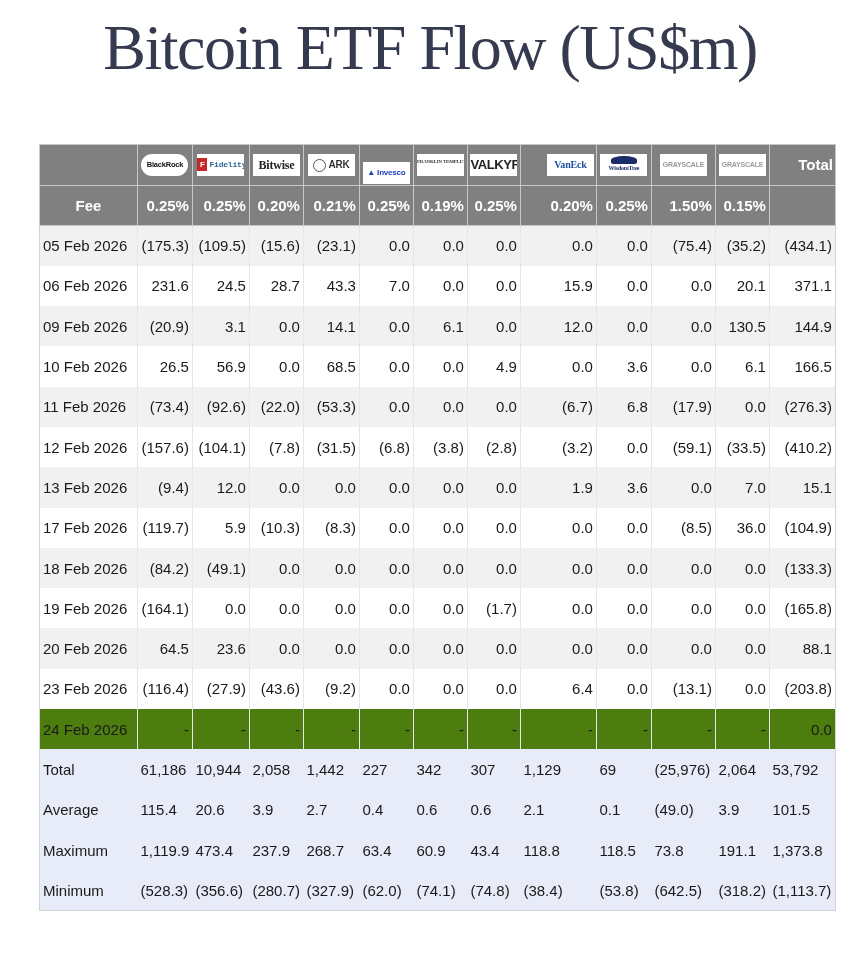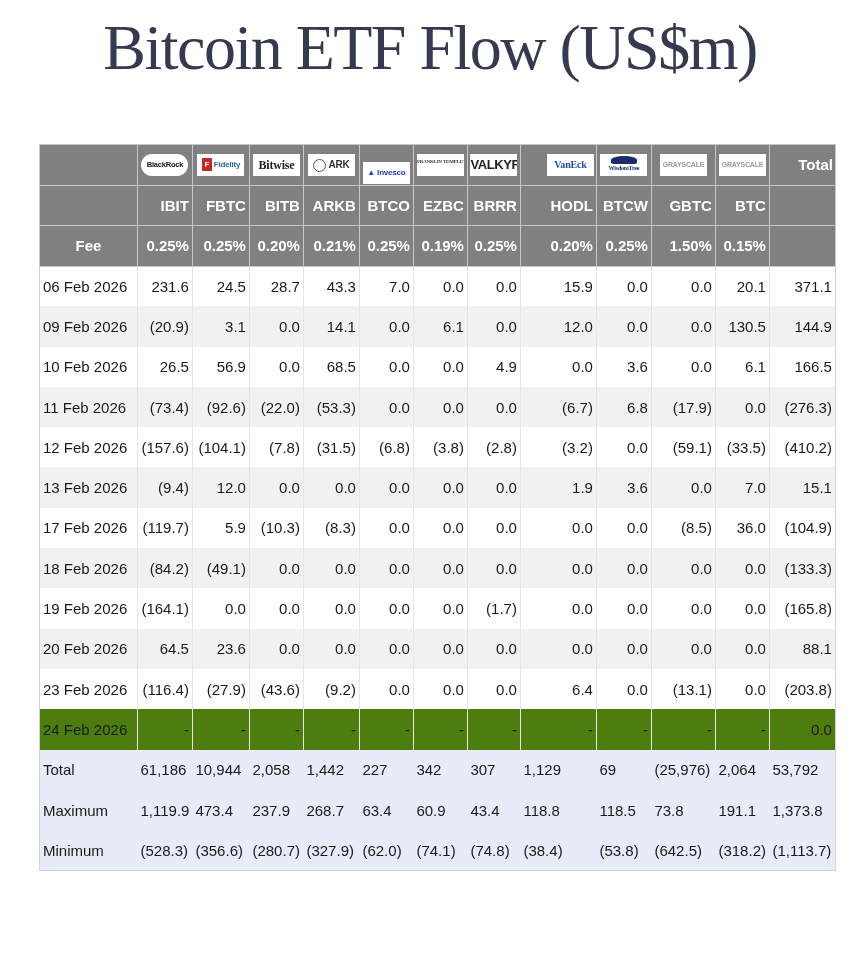--- a/index.html
+++ b/index.html
@@ -22,21 +22,21 @@
   tr.logos th { text-align:center; padding:0 2px; }
   tr.logos th.total-h { text-align:right; font-size:15px; }
   .logo {
     display:inline-block; background:#ffffff; height:22px; width:47px; vertical-align:middle;
     font-size:8px; line-height:22px; color:#111; text-align:center; overflow:hidden;
     font-family:"Liberation Sans", sans-serif; letter-spacing:-0.2px;
   }
   .logo.blackrock { font-weight:bold; font-size:7.5px;border-radius:11px; }
   .logo.fidelity { color:#2a7a3a; font-size:8px; }
   .logo.fidelity .fbox { display:inline-block; width:10px; height:13px; background:#c62828; color:#fff; font-size:8px; line-height:13px; vertical-align:middle; margin-right:2px; font-weight:bold; }
-  .logo.fidelity .ftxt { vertical-align:middle; color:#2b6a9a; font-weight:bold; }
+  .logo.fidelity .ftxt { vertical-align:middle; color:#2b6a9a; font-weight:bold;font-family:Liberation Mono, monospace; }
   .logo.bitwise { font-family:"Liberation Serif", serif; font-size:12px; color:#222; }
   .logo.ark { font-size:10px; color:#333; }
   .logo.ark .circ { display:inline-block; width:11px; height:11px; border:1px solid #555; border-radius:50%; vertical-align:middle; margin-right:2px; }
   .logo.invesco { color:#1e3fbf; font-weight:bold; font-size:8px;margin-top:16px; }
   .logo.franklin { font-family:"Liberation Serif", serif; font-size:5px; line-height:6px; padding-top:5px; box-sizing:border-box; color:#333; }
   .logo.valkyrie { font-weight:bold; font-size:13px; color:#222; letter-spacing:-0.4px; }
   .logo.vaneck { font-family:"Liberation Serif", serif; font-weight:bold; color:#1f4fa3; font-size:10px;margin-left:24px; }
   .logo.wisdomtree { font-family:"Liberation Serif", serif; font-size:6px; color:#1a2d6a; line-height:8px; }
   .logo.wisdomtree .tree { display:block; width:26px; height:8px; margin:2px auto 0; background:#1a2d6a; border-radius:50% 50% 20% 20%; }
   .logo.grayscale { color:#9a9a9a; font-size:7px; }
@@ -80,52 +80,52 @@
       <th><span class="logo ark"><span class="circ"></span>ARK</span></th>
       <th><span class="logo invesco">▲ <span>Invesco</span></span></th>
       <th><span class="logo franklin">FRANKLIN TEMPLETON</span></th>
       <th><span class="logo valkyrie">VALKYRIE</span></th>
       <th><span class="logo vaneck">VanEck</span></th>
       <th><span class="logo wisdomtree"><span class="tree"></span><span>WisdomTree</span></span></th>
       <th><span class="logo grayscale">GRAYSCALE</span></th>
       <th><span class="logo grayscale">GRAYSCALE</span></th>
       <th class="total-h">Total</th>
     </tr>
-    <tr class="hdr" id="ticker-row">
-        <th class="first"></th>
-        <th>IBIT</th>
-        <th>FBTC</th>
-        <th>BITB</th>
-        <th>ARKB</th>
-        <th>BTCO</th>
-        <th>EZBC</th>
-        <th>BRRR</th>
-        <th>HODL</th>
-        <th>BTCW</th>
-        <th>GBTC</th>
-        <th>BTC</th>
-        <th></th>
-      </tr>
     <tr class="hdr" id="fee-row">
         <th class="first">Fee</th>
         <th>0.25%</th>
         <th>0.25%</th>
         <th>0.20%</th>
         <th>0.21%</th>
         <th>0.25%</th>
         <th>0.19%</th>
         <th>0.25%</th>
         <th>0.20%</th>
         <th>0.25%</th>
         <th>1.50%</th>
         <th>0.15%</th>
         <th></th>
       </tr>
   </thead>
   <tbody id="data-body">
+      <tr class="row odd">
+        <td class="date">05 Feb 2026</td>
+        <td class="neg">(175.3)</td>
+        <td class="neg">(109.5)</td>
+        <td class="neg">(15.6)</td>
+        <td class="neg">(23.1)</td>
+        <td class="">0.0</td>
+        <td class="">0.0</td>
+        <td class="">0.0</td>
+        <td class="">0.0</td>
+        <td class="">0.0</td>
+        <td class="neg">(75.4)</td>
+        <td class="neg">(35.2)</td>
+        <td class="neg">(434.1)</td>
+      </tr>
       <tr class="row even">
         <td class="date">06 Feb 2026</td>
         <td class="">231.6</td>
         <td class="">24.5</td>
         <td class="">28.7</td>
         <td class="">43.3</td>
         <td class="">7.0</td>
         <td class="">0.0</td>
         <td class="">0.0</td>
         <td class="">15.9</td>
@@ -310,20 +310,35 @@
         <td class="">227</td>
         <td class="">342</td>
         <td class="">307</td>
         <td class="">1,129</td>
         <td class="">69</td>
         <td class="neg">(25,976)</td>
         <td class="">2,064</td>
         <td class="">53,792</td>
       </tr>
       <tr class="stat">
+        <td class="label">Average</td>
+        <td class="">115.4</td>
+        <td class="">20.6</td>
+        <td class="">3.9</td>
+        <td class="">2.7</td>
+        <td class="">0.4</td>
+        <td class="">0.6</td>
+        <td class="">0.6</td>
+        <td class="">2.1</td>
+        <td class="">0.1</td>
+        <td class="neg">(49.0)</td>
+        <td class="">3.9</td>
+        <td class="">101.5</td>
+      </tr>
+      <tr class="stat">
         <td class="label">Maximum</td>
         <td class="">1,119.9</td>
         <td class="">473.4</td>
         <td class="">237.9</td>
         <td class="">268.7</td>
         <td class="">63.4</td>
         <td class="">60.9</td>
         <td class="">43.4</td>
         <td class="">118.8</td>
         <td class="">118.5</td>

